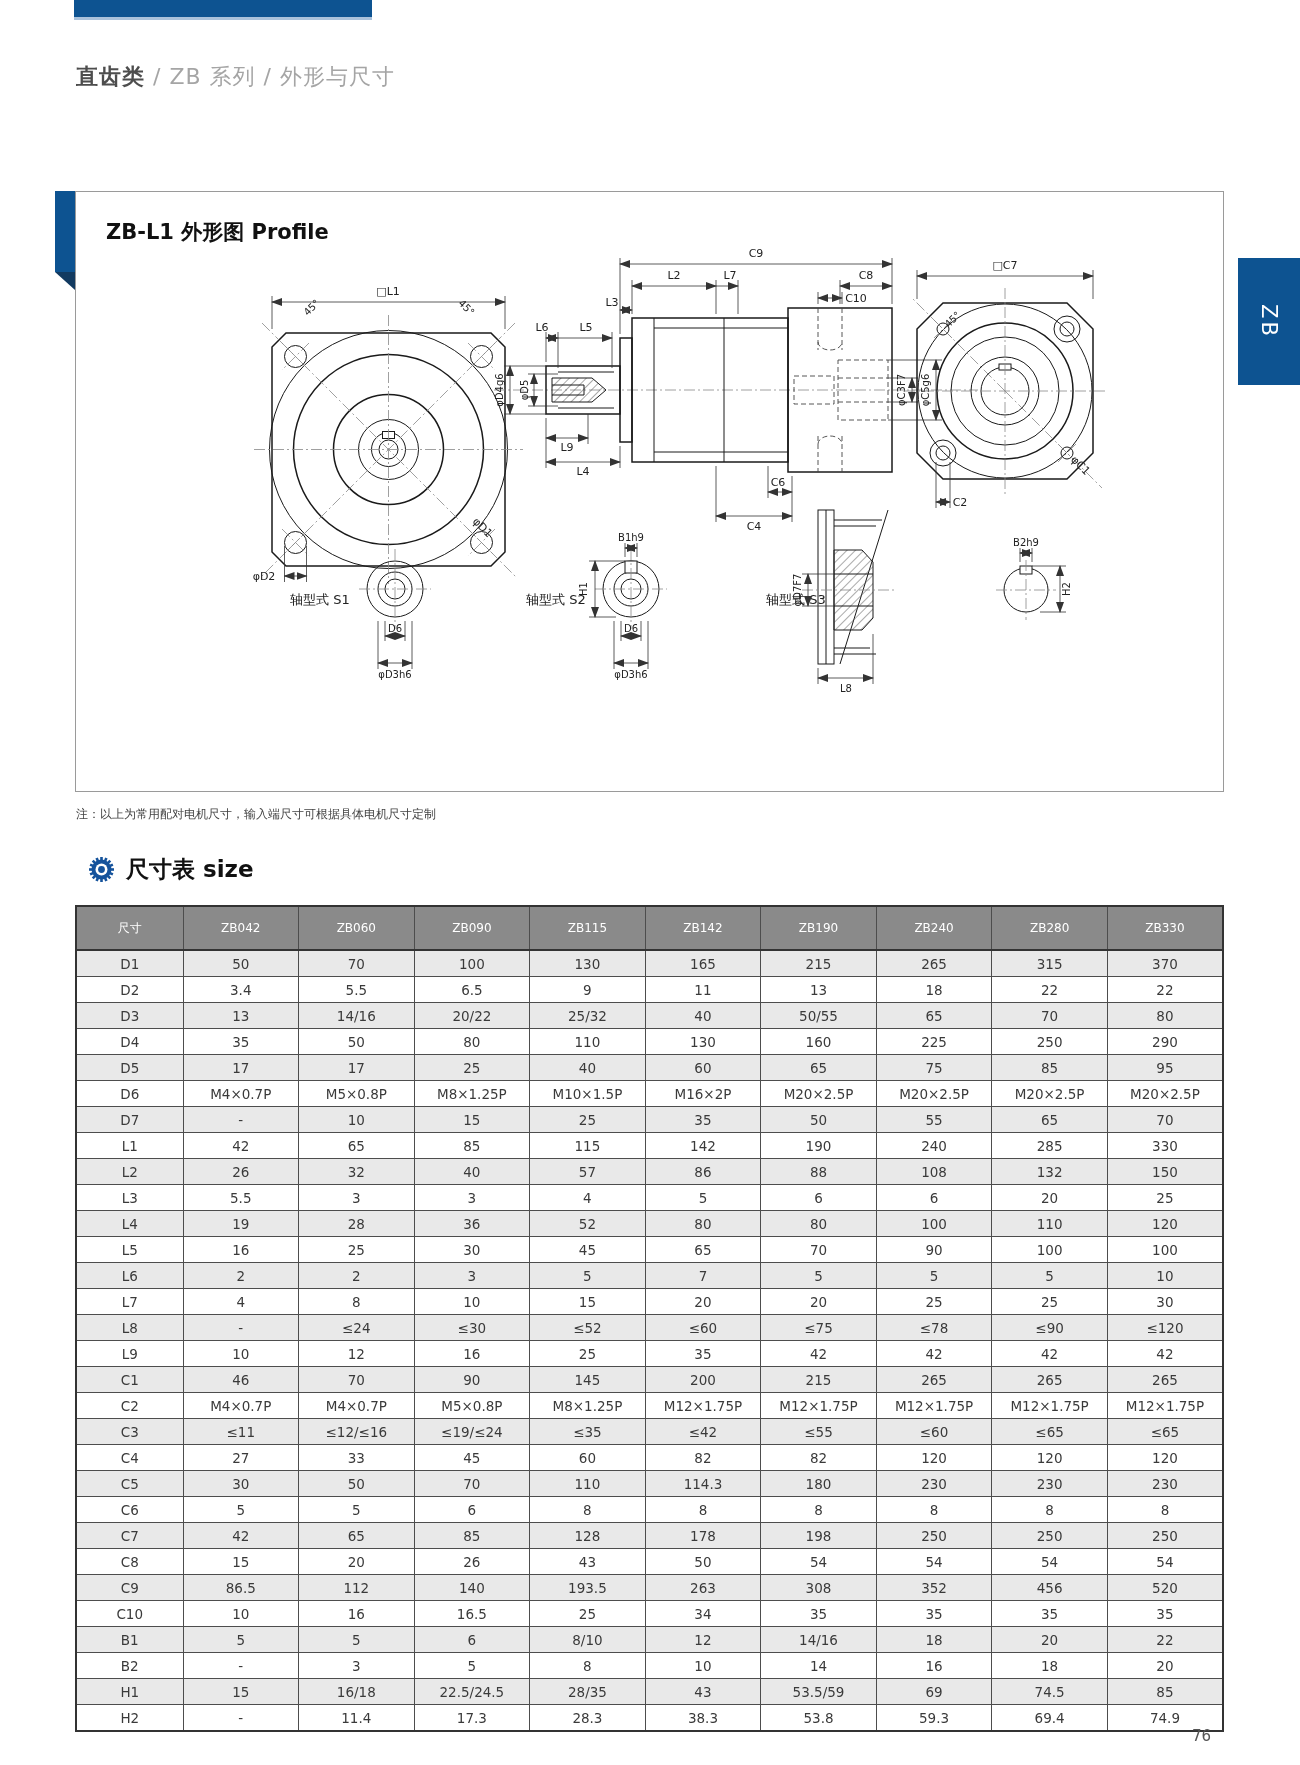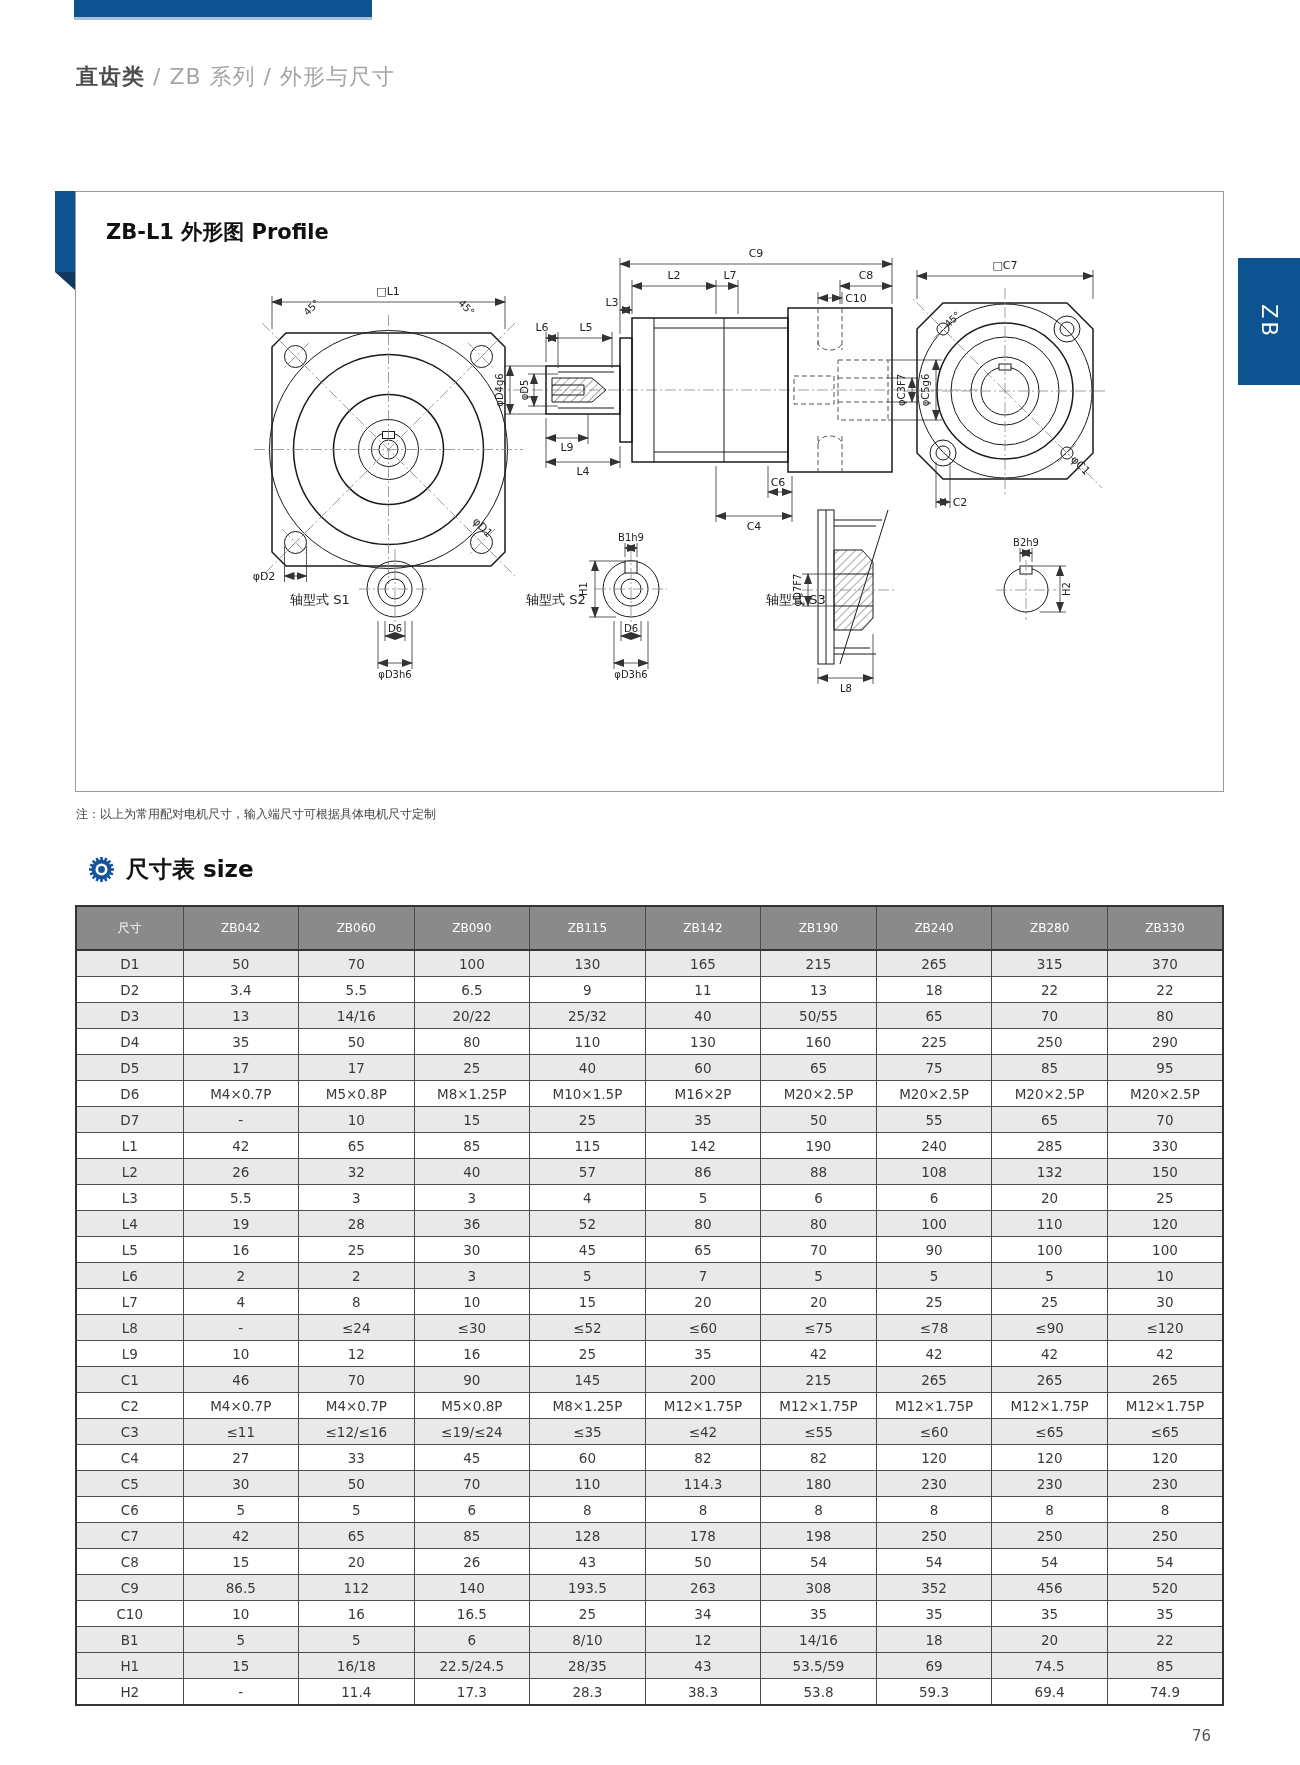--- a/index.html
+++ b/index.html
@@ -706,20 +706,32 @@
         <td>5</td>
         <td>5</td>
         <td>6</td>
         <td>8/10</td>
         <td>12</td>
         <td>14/16</td>
         <td>18</td>
         <td>20</td>
         <td>22</td>
       </tr>
+      <tr>
+        <td>B2</td>
+        <td>-</td>
+        <td>3</td>
+        <td>5</td>
+        <td>8</td>
+        <td>10</td>
+        <td>14</td>
+        <td>16</td>
+        <td>18</td>
+        <td>20</td>
+      </tr>
       <tr class="alt">
         <td>H1</td>
         <td>15</td>
         <td>16/18</td>
         <td>22.5/24.5</td>
         <td>28/35</td>
         <td>43</td>
         <td>53.5/59</td>
         <td>69</td>
         <td>74.5</td>

